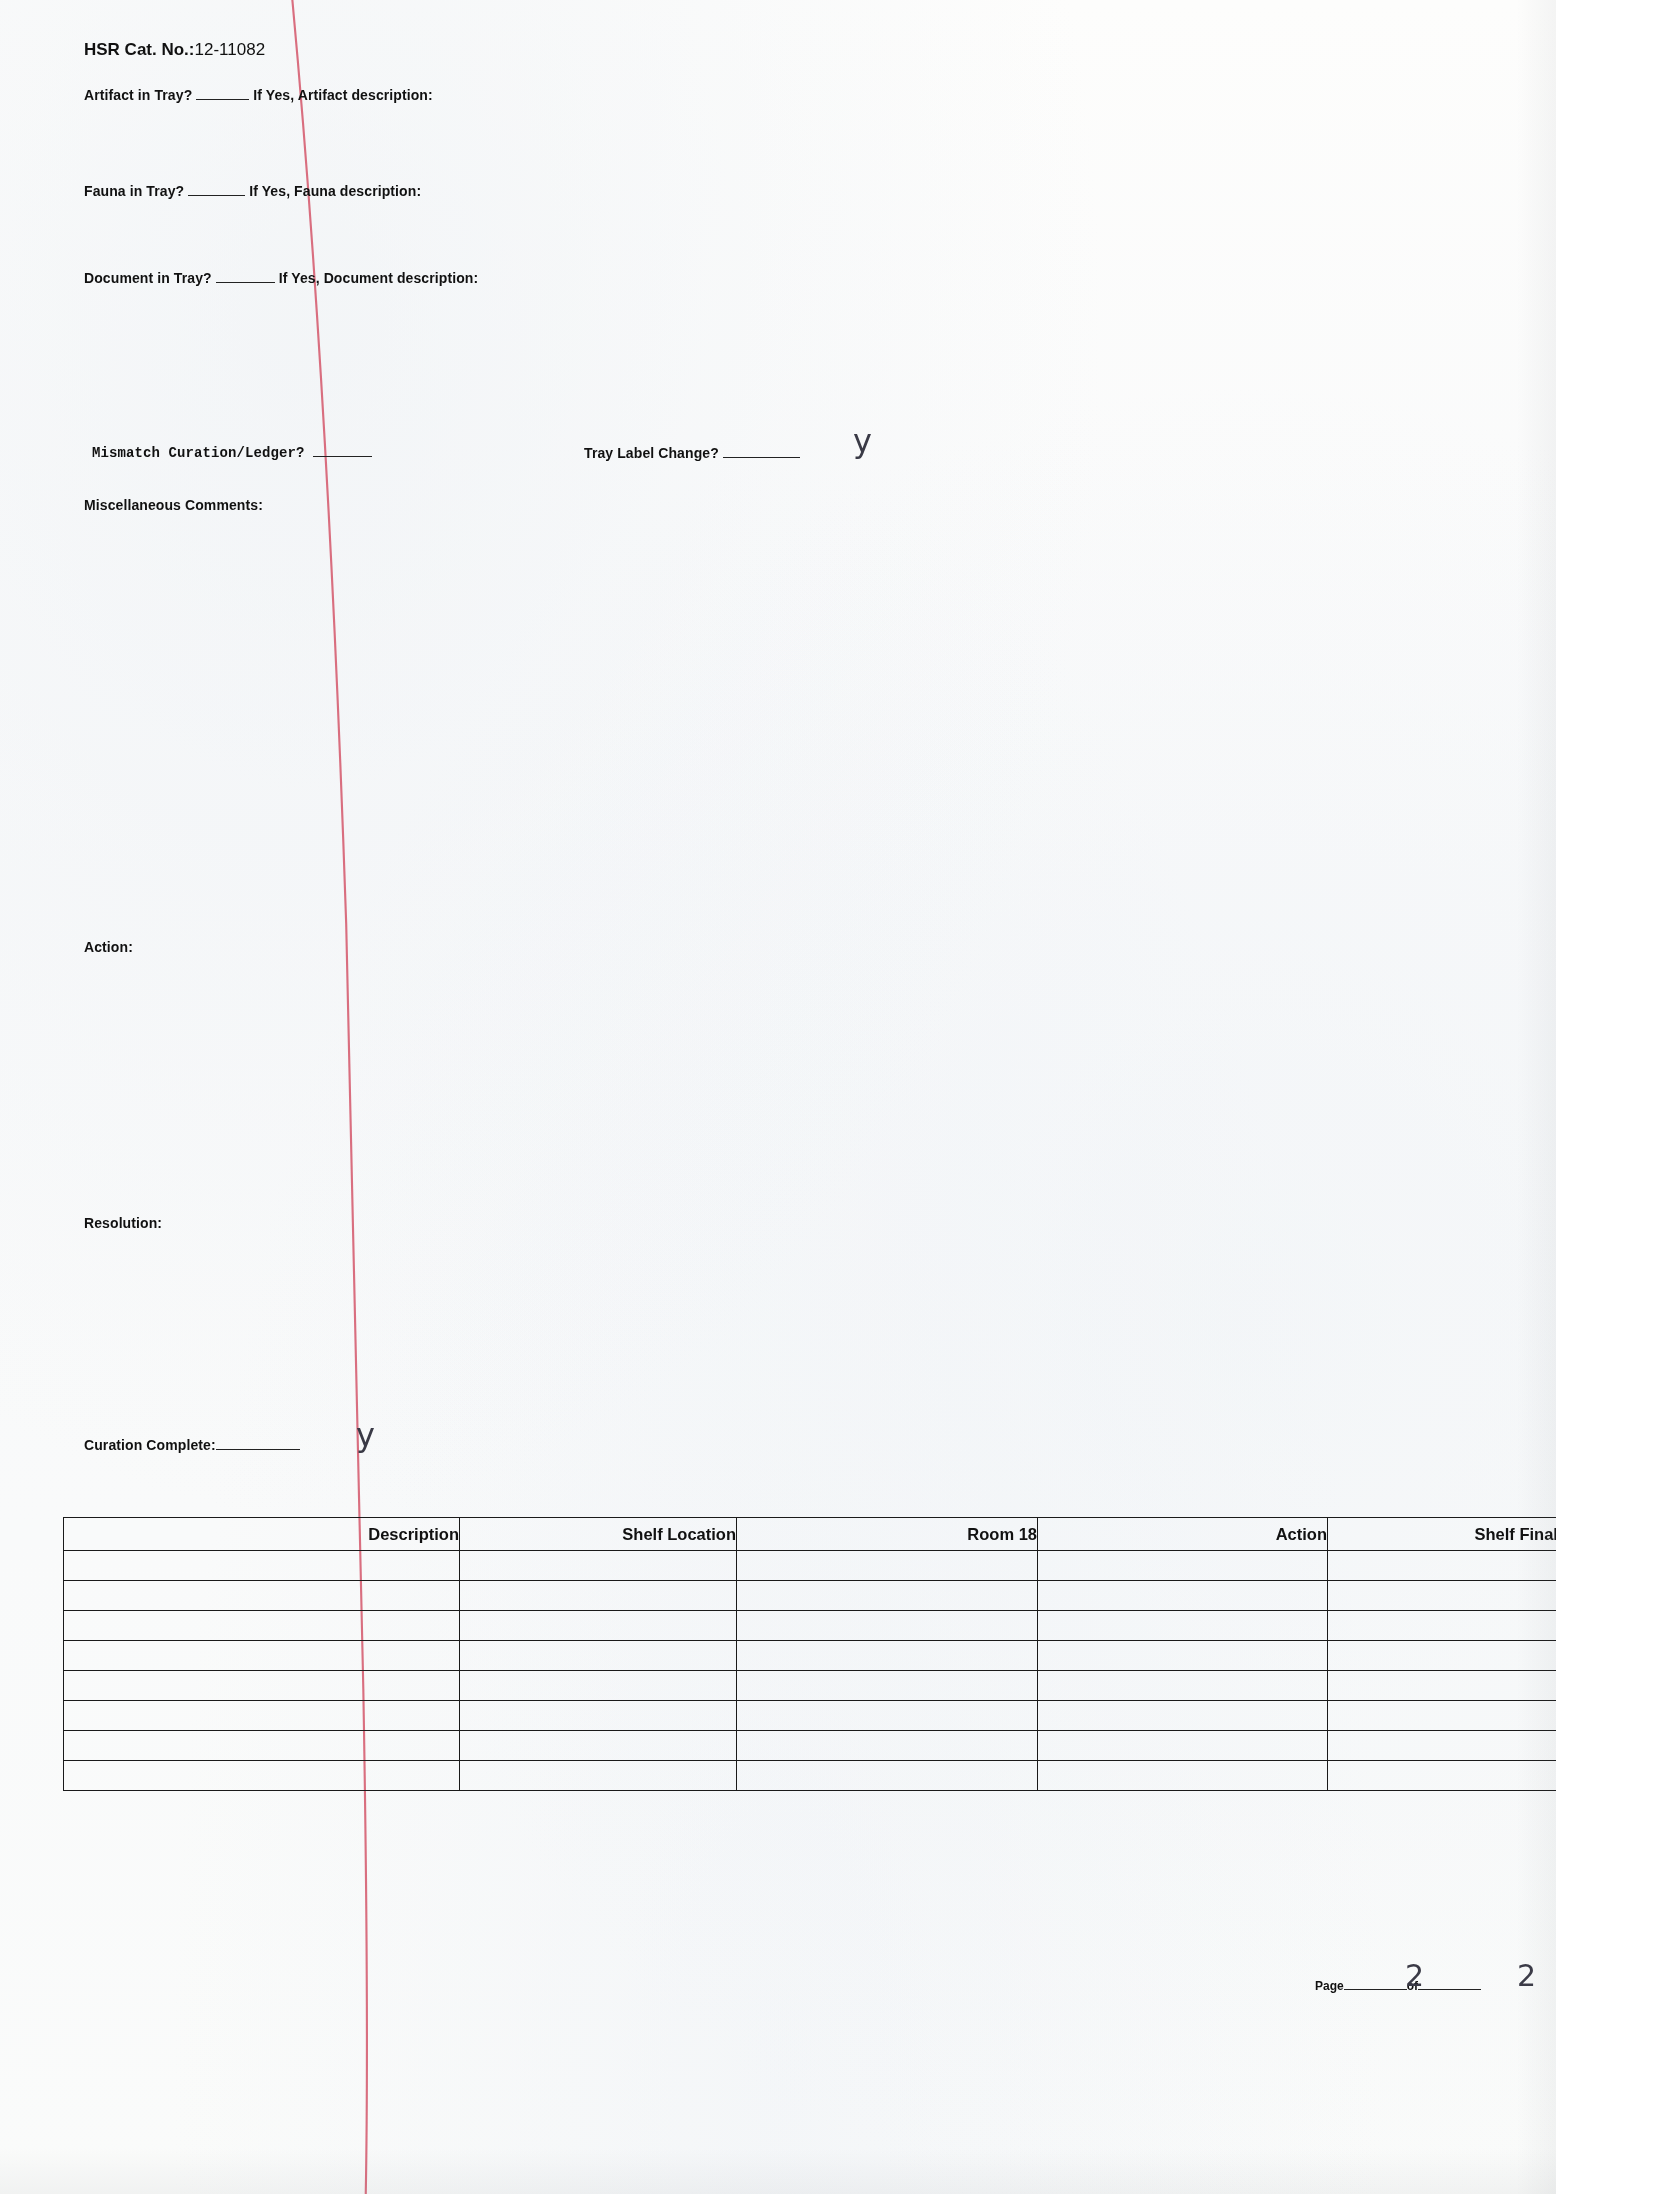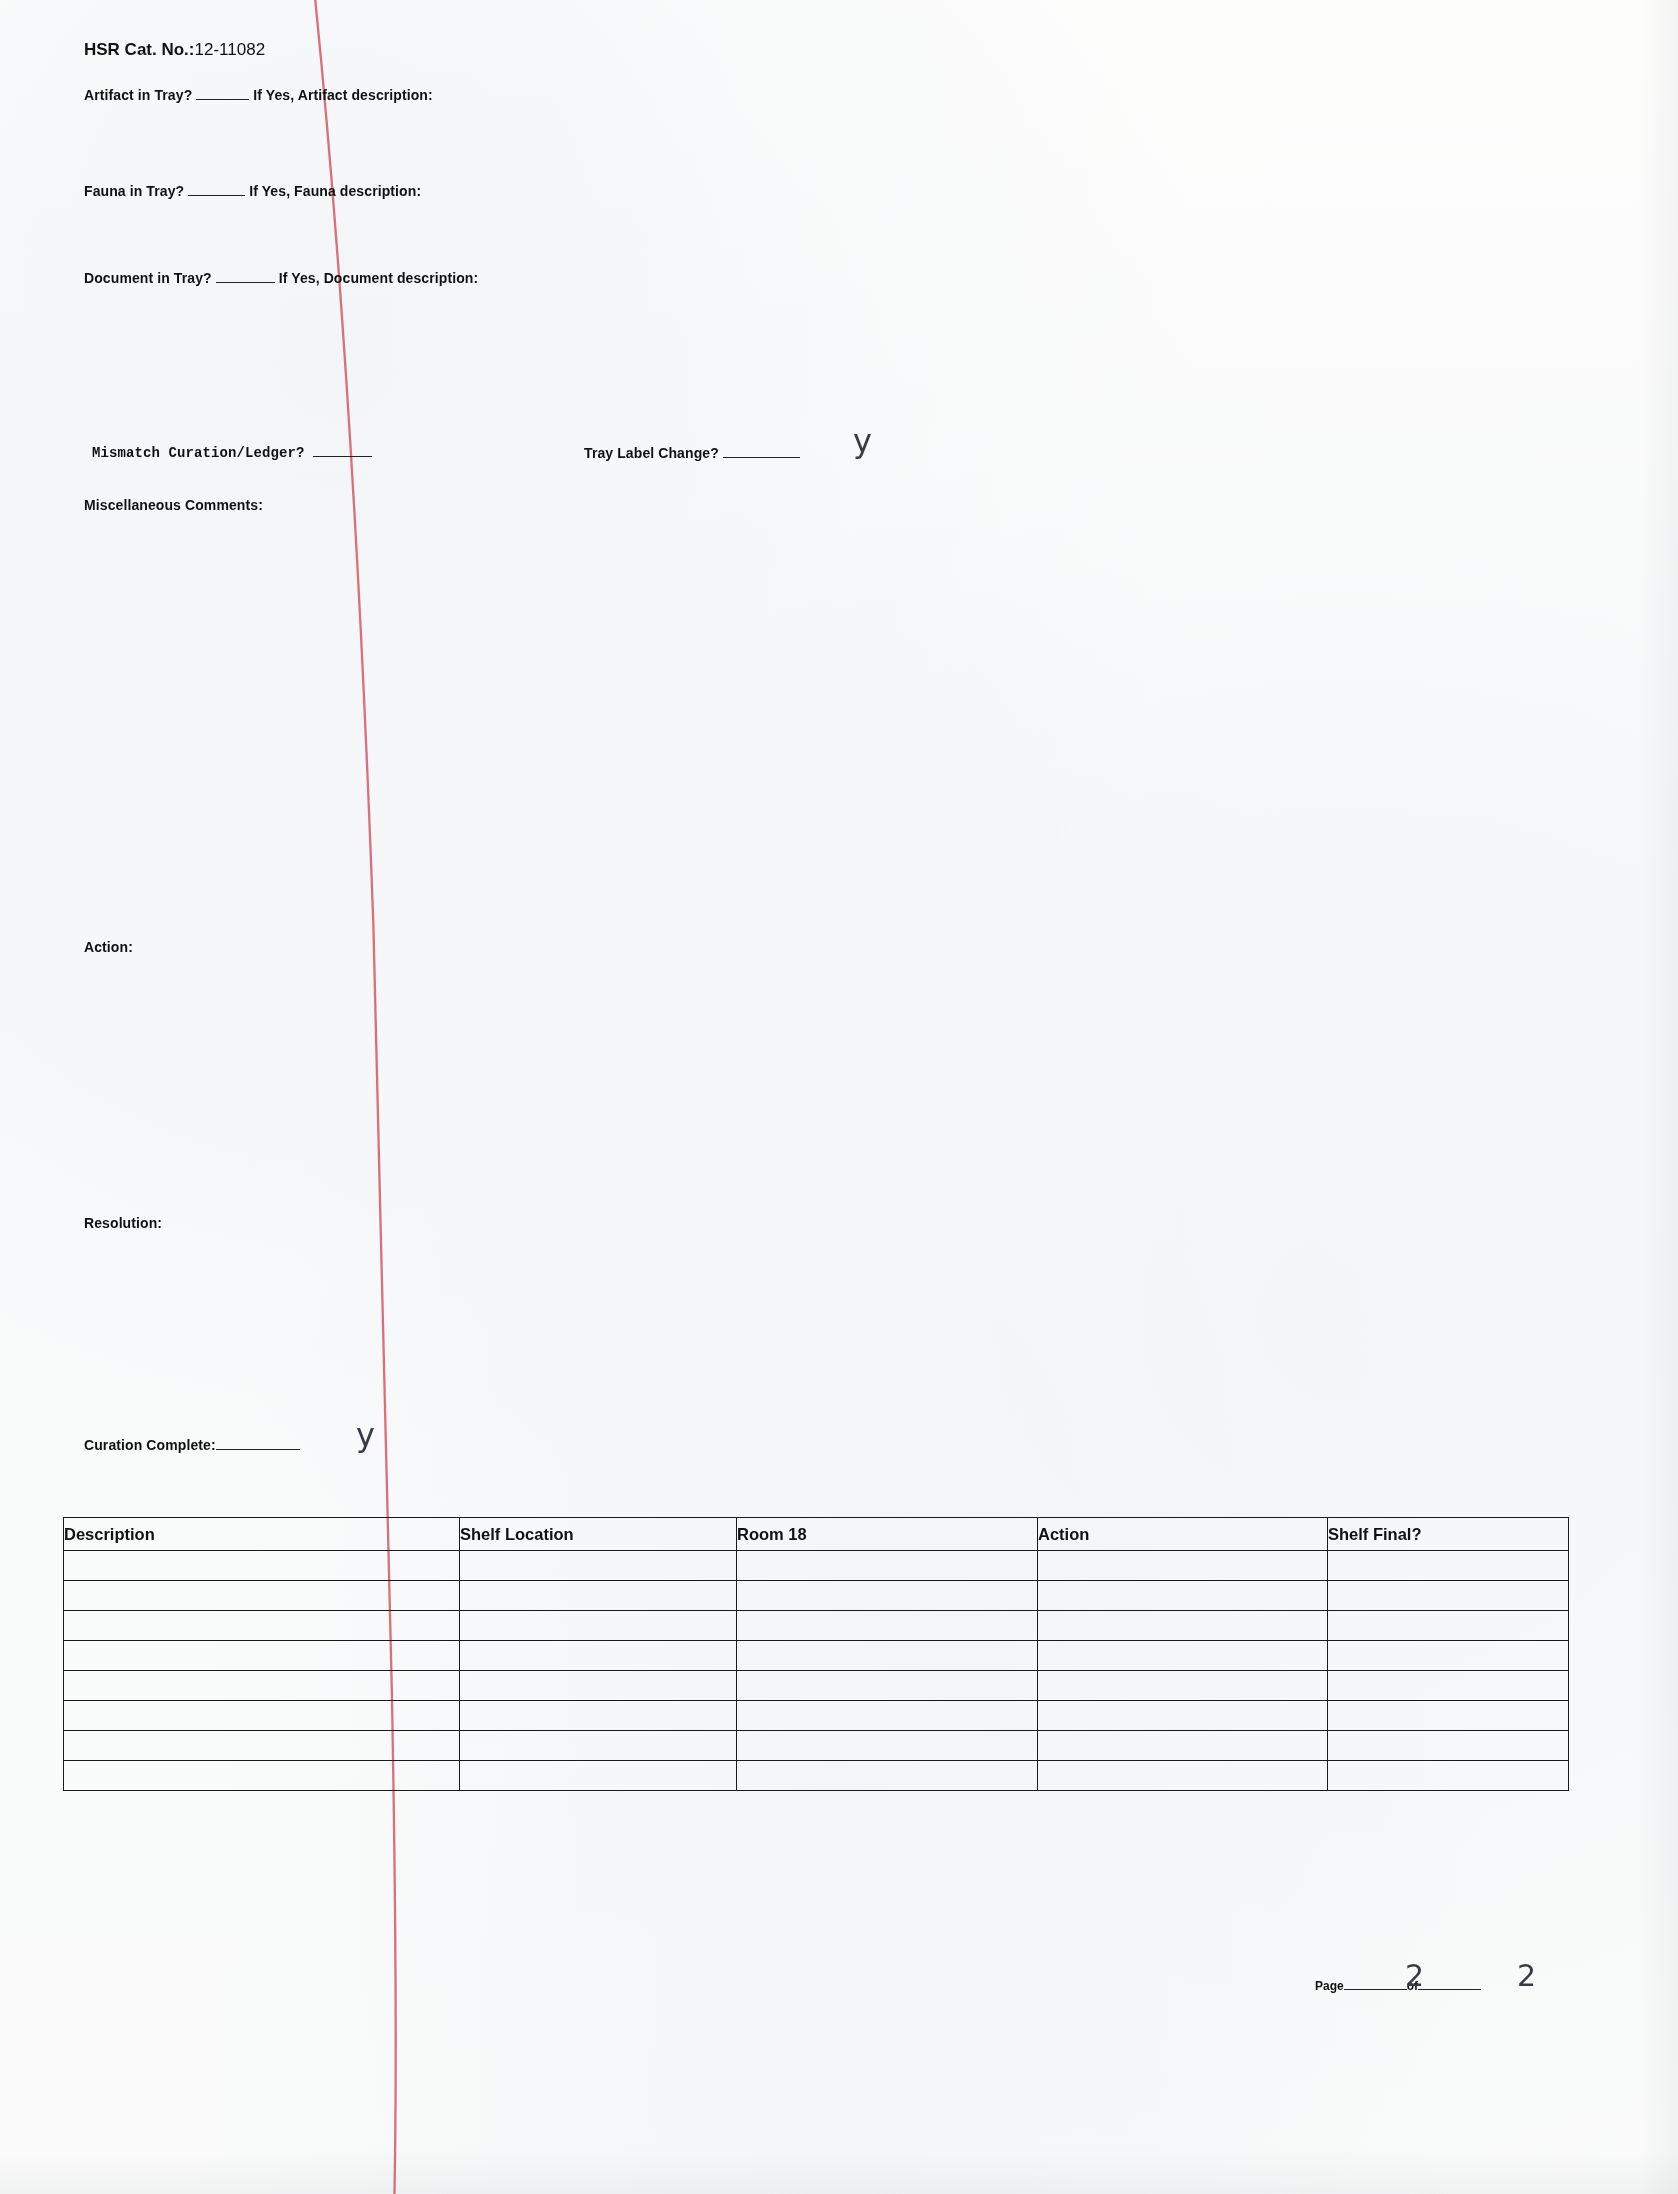--- a/index.html
+++ b/index.html
@@ -2,21 +2,21 @@
 <html style="font-size:10.6px"><head>
 <meta charset="utf-8">
 <style>
   html, body {
     margin: 0;
     padding: 0;
     background: #ffffff;
   }
   .page {
     position: relative;
-    width: 1678px;
+    width: 1556px;
     height: 2194px;
     background: #fbfbf9;
     overflow: hidden;
     font-family: "Liberation Sans", sans-serif;
     color: #111;
   }
   
   .paper-tint {
     position: absolute;
     inset: 0;
@@ -84,21 +84,21 @@
   }
   .grid td, .grid th {
     border: 1.3px solid #1a1a1a;
     height: 29px;
     padding: 0;
   }
   .grid th {
     font-size: 16.5px;
     font-weight: bold;
     height: 32px;
-    text-align: left;
+    text-align: right;
   }
   .grid td.cell {
     position: relative;
   }
   .cellhand {
     position: absolute;
     left: 17px;
     top: 0px;
     font-family: "DejaVu Sans", sans-serif;
     color: #3a3a46;

